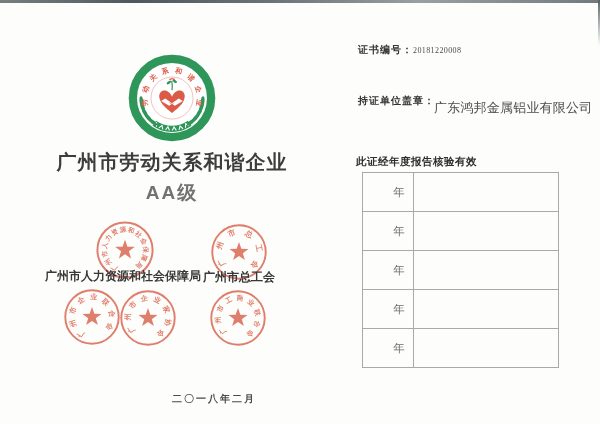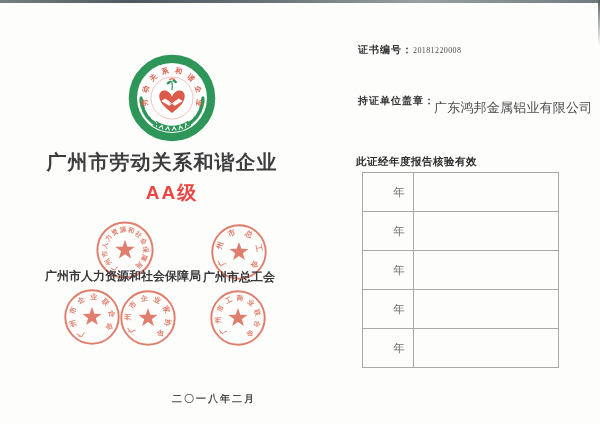--- a/index.html
+++ b/index.html
@@ -17,28 +17,28 @@
   .scan-edge-right {
     position:absolute; right:0; top:0; width:2px; height:46px;
     background:linear-gradient(180deg,#5a6467 0%, rgba(140,148,150,0.0) 100%);
   }
 
   
   .logo-box { position:absolute; left:127px; top:53px; width:90px; height:90px; }
   .logo-box svg { width:100%; height:100%; display:block; }
 
   .title-main {
-    position:absolute; left:4px; top:149px; width:316px;
+    position:absolute; left:14px; top:149px; width:316px;
     text-align:center; font-size:20px; font-weight:600;
     letter-spacing:1px; color:#3d3d3d;
   }
   .title-grade {
     position:absolute; left:14px; top:180px; width:316px;
     text-align:center; font-size:19px; font-weight:600;
-    letter-spacing:2px; color:#ef4444;
+    letter-spacing:2px; color:#737373;
   }
 
   .seal { position:absolute; }
   .seal svg { width:100%; height:100%; display:block; }
   .seal-a { left:93px;  top:218px; width:64px; height:64px; }
   .seal-b { left:208px; top:221px; width:62px; height:62px; }
   .seal-c { left:61px;  top:286px; width:62px; height:62px; }
   .seal-d { left:117px; top:287px; width:62px; height:62px; }
   .seal-e { left:207px; top:287px; width:62px; height:62px; }
 

